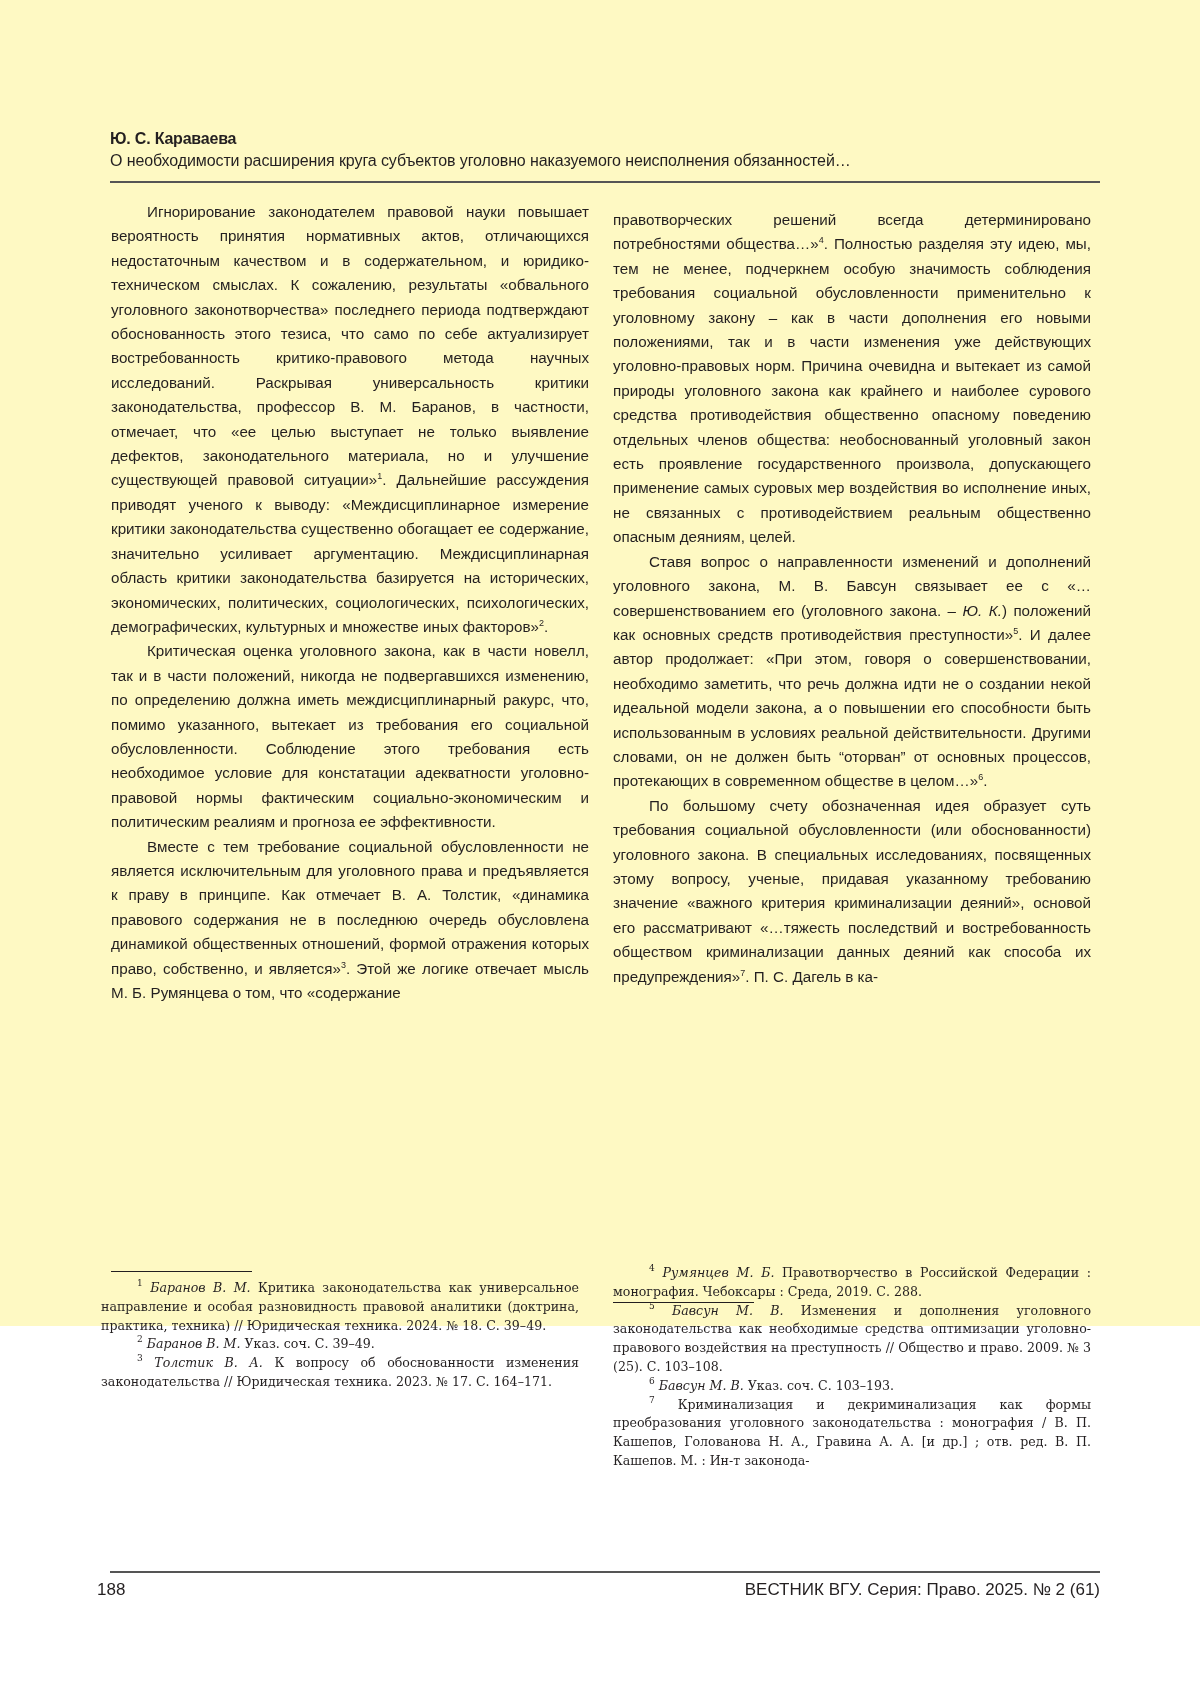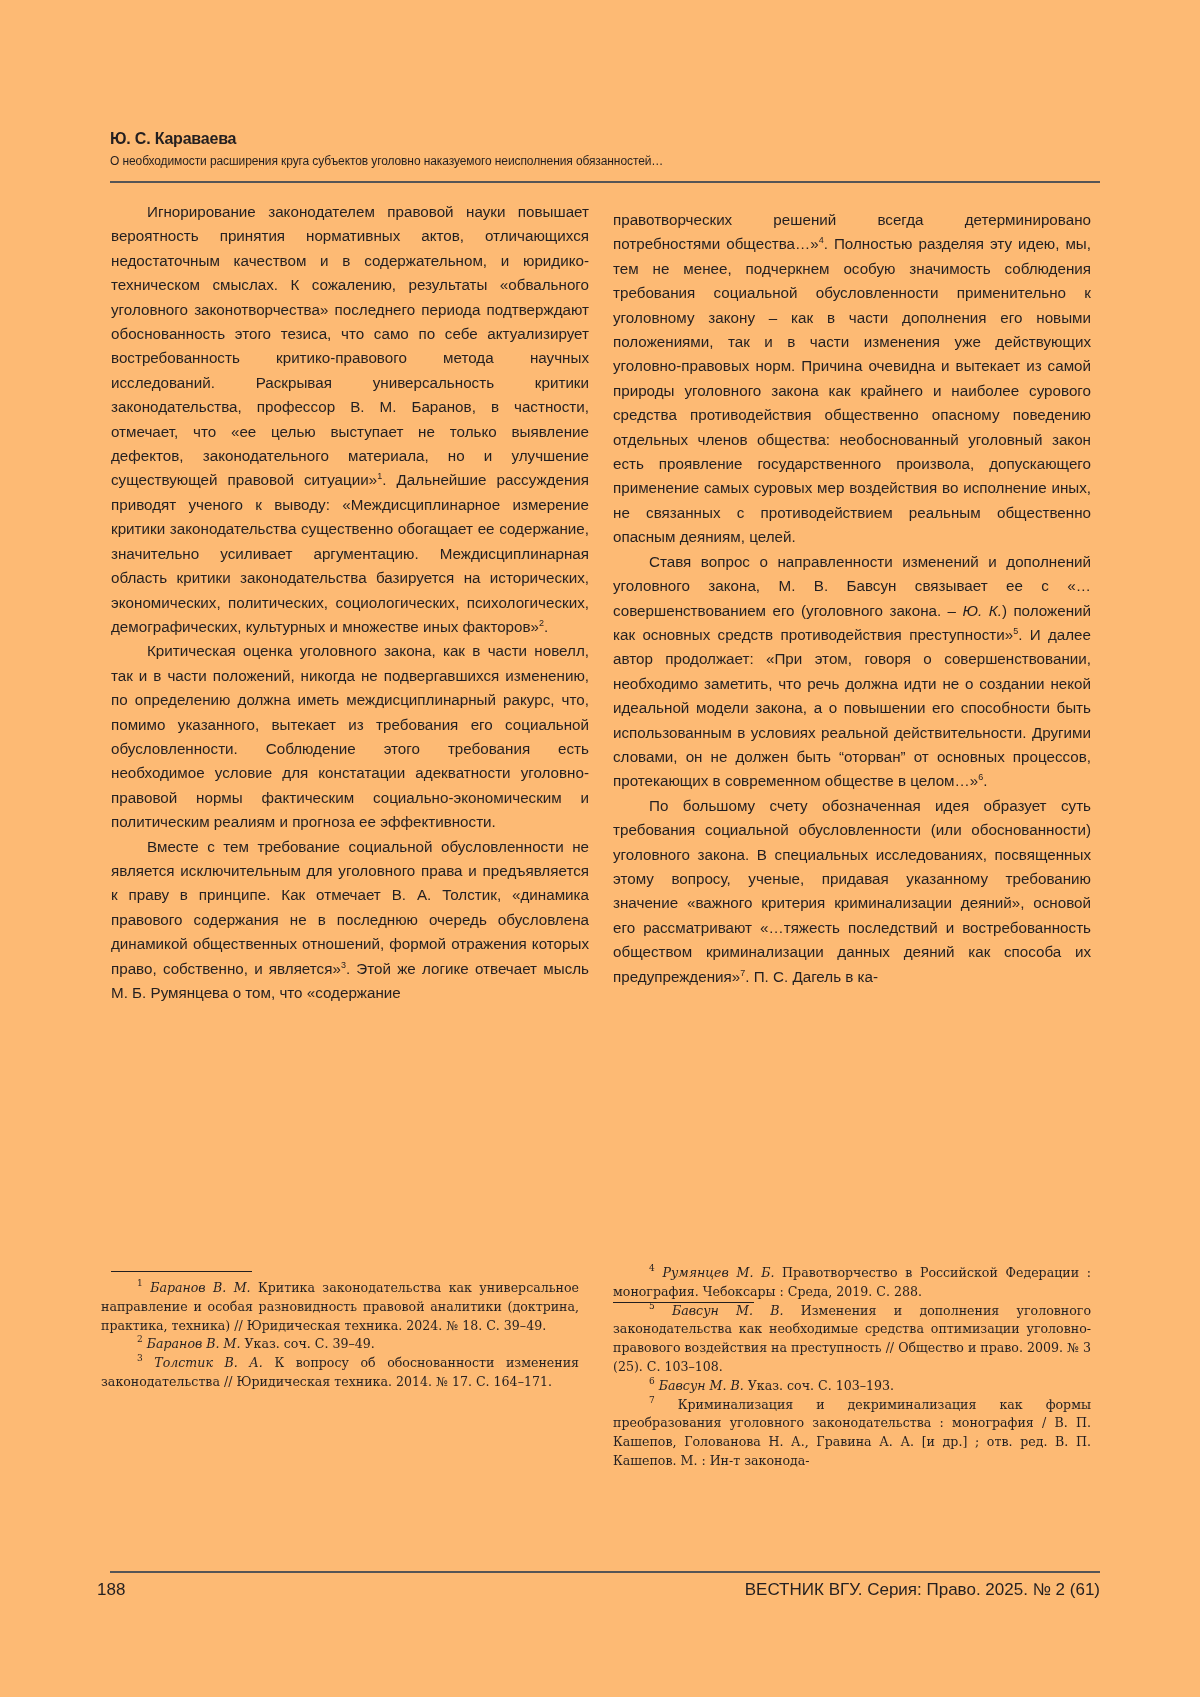--- a/index.html
+++ b/index.html
@@ -1,22 +1,22 @@
 <!DOCTYPE html>
 <html><head>
 <meta charset="utf-8">
 <style>
   html, body { margin: 0; padding: 0; background: #ffffff; }
   body { width: 1200px; height: 1697px; position: relative; overflow: hidden; color: #231f20; }
-  .page { position: absolute; left: 0; top: 0; width: 1200px; height: 1697px; background: #fdba74; }
+  .page { position: absolute; left: 0; top: 0; width: 1200px; height: 1326px; background: #fef9c3; }
 
   .run-head { position: absolute; left: 110px; top: 128px; width: 990px;
     font-family: "Liberation Sans", "DejaVu Sans", sans-serif; }
   .run-author { font-size: 16px; font-weight: bold; line-height: 22px; letter-spacing: -0.2px; }
-  .run-title { font-size: 12px; line-height: 22px; letter-spacing: -0.1px; }
+  .run-title { font-size: 16px; line-height: 22px; letter-spacing: -0.1px; }
   .head-rule { position: absolute; left: 110px; top: 181px; width: 990px; height: 2px; background: #555; }
 
   .col { position: absolute; top: 200px; width: 478px;
     font-family: Liberation Sans, sans-serif; font-size: 15.2px; line-height: 24.4px;
     text-align: justify; }
   .col-left { left: 111px; }
   .col-right { left: 613px; width: 478px; margin-top: 8px; }
   .col p { margin: 0; text-indent: 36px; }
   .col p.cont { text-indent: 0; }
   sup { font-size: 9px; line-height: 0; vertical-align: 6px; }
@@ -46,21 +46,21 @@
   <div class="col col-left">
     <p><span>Игнорирование законодателем правовой науки повышает вероятность принятия нормативных актов, отличающихся недостаточным качеством и в содержательном, и юридико-техническом смыслах. К сожалению, результаты «обвального уголовного законотворчества» последнего периода подтверждают обоснованность этого тезиса, что само по себе актуализирует востребованность критико-правового метода научных исследований. Раскрывая универсальность критики законодательства, профессор В. М. Баранов, в частности, отмечает, что «ее целью выступает не только выявление дефектов, законодательного материала, но и улучшение существующей правовой ситуации»</span><sup>1</sup><span>. Дальнейшие рассуждения приводят ученого к выводу: «Междисциплинарное измерение критики законодательства существенно обогащает ее содержание, значительно усиливает аргументацию. Междисциплинарная область критики законодательства базируется на исторических, экономических, политических, социологических, психологических, демографических, культурных и множестве иных факторов»</span><sup>2</sup><span>.</span></p>
     <p><span>Критическая оценка уголовного закона, как в части новелл, так и в части положений, никогда не подвергавшихся изменению, по определению должна иметь междисциплинарный ракурс, что, помимо указанного, вытекает из требования его социальной обусловленности. Соблюдение этого требования есть необходимое условие для констатации адекватности уголовно-правовой нормы фактическим социально-экономическим и политическим реалиям и прогноза ее эффективности.</span></p>
     <p><span>Вместе с тем требование социальной обусловленности не является исключительным для уголовного права и предъявляется к праву в принципе. Как отмечает В. А. Толстик, «динамика правового содержания не в последнюю очередь обусловлена динамикой общественных отношений, формой отражения которых право, собственно, и является»</span><sup>3</sup><span>. Этой же логике отвечает мысль М. Б. Румянцева о том, что «содержание</span></p>
   </div>
 
   <div class="fn-rule" style="left:111px; top:1271px;"></div>
   <div class="fn" style="left:101px; top:1279px;">
     <p><sup>1</sup> <i>Баранов В. М.</i><span> Критика законодательства как универсальное направление и особая разновидность правовой аналитики (доктрина, практика, техника) // Юридическая техника. 2024. № 18. С. 39–49.</span></p>
     <p><sup>2</sup> <i>Баранов В. М.</i><span> Указ. соч. С. 39–49.</span></p>
-    <p><sup>3</sup> <i>Толстик В. А.</i><span> К вопросу об обоснованности изменения законодательства // Юридическая техника. 2014. № 17. С. 164–171.</span></p>
+    <p><sup>3</sup> <i>Толстик В. А.</i><span> К вопросу об обоснованности изменения законодательства // Юридическая техника. 2023. № 17. С. 164–171.</span></p>
   </div>
 
   <div class="col col-right">
     <p class="cont"><span>правотворческих решений всегда детерминировано потребностями общества…»</span><sup>4</sup><span>. Полностью разделяя эту идею, мы, тем не менее, подчеркнем особую значимость соблюдения требования социальной обусловленности применительно к уголовному закону – как в части дополнения его новыми положениями, так и в части изменения уже действующих уголовно-правовых норм. Причина очевидна и вытекает из самой природы уголовного закона как крайнего и наиболее сурового средства противодействия общественно опасному поведению отдельных членов общества: необоснованный уголовный закон есть проявление государственного произвола, допускающего применение самых суровых мер воздействия во исполнение иных, не связанных с противодействием реальным общественно опасным деяниям, целей.</span></p>
     <p><span>Ставя вопрос о направленности изменений и дополнений уголовного закона, М. В. Бавсун связывает ее с «…совершенствованием его (уголовного закона. – </span><i>Ю. К.</i><span>) положений как основных средств противодействия преступности»</span><sup>5</sup><span>. И далее автор продолжает: «При этом, говоря о совершенствовании, необходимо заметить, что речь должна идти не о создании некой идеальной модели закона, а о повышении его способности быть использованным в условиях реальной действительности. Другими словами, он не должен быть “оторван” от основных процессов, протекающих в современном обществе в целом…»</span><sup>6</sup><span>.</span></p>
     <p><span>По большому счету обозначенная идея образует суть требования социальной обусловленности (или обоснованности) уголовного закона. В специальных исследованиях, посвященных этому вопросу, ученые, придавая указанному требованию значение «важного критерия криминализации деяний», основой его рассматривают «…тяжесть последствий и востребованность обществом криминализации данных деяний как способа их предупреждения»</span><sup>7</sup><span>. П. С. Дагель в ка-</span></p>
   </div>
 
   <div class="fn-rule" style="left:613px; top:1302px;"></div>
   <div class="fn" style="left:613px; top:1264px;">

